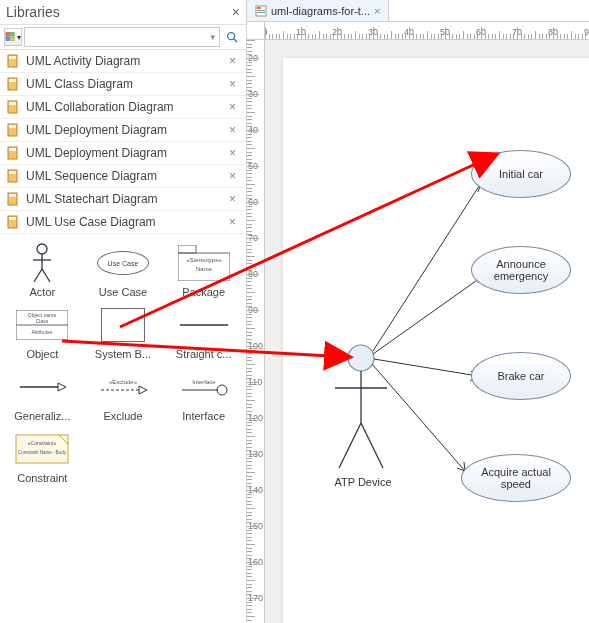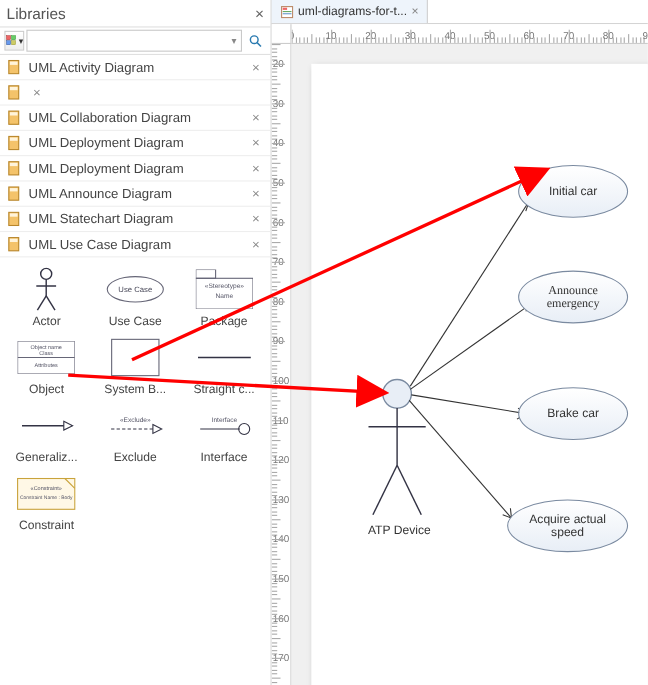--- a/index.html
+++ b/index.html
@@ -83,20 +83,21 @@
             <rect x="3" y="2" width="7" height="3" fill="#fff4db"></rect>
           </svg>
           <span class="lib-label">UML Activity Diagram</span>
           <span class="lib-x">×</span>
         </div>
         <div class="lib-item">
           <svg class="lib-book" viewBox="0 0 14 14">
             <rect x="2" y="1" width="9" height="12" fill="#f4c36a" stroke="#b8862b"></rect>
             <rect x="3" y="2" width="7" height="3" fill="#fff4db"></rect>
           </svg>
+          <span class="lib-label">UML Class Diagram</span>
           <span class="lib-x">×</span>
         </div>
         <div class="lib-item">
           <svg class="lib-book" viewBox="0 0 14 14">
             <rect x="2" y="1" width="9" height="12" fill="#f4c36a" stroke="#b8862b"></rect>
             <rect x="3" y="2" width="7" height="3" fill="#fff4db"></rect>
           </svg>
           <span class="lib-label">UML Collaboration Diagram</span>
           <span class="lib-x">×</span>
         </div>
@@ -114,21 +115,21 @@
             <rect x="3" y="2" width="7" height="3" fill="#fff4db"></rect>
           </svg>
           <span class="lib-label">UML Deployment Diagram</span>
           <span class="lib-x">×</span>
         </div>
         <div class="lib-item">
           <svg class="lib-book" viewBox="0 0 14 14">
             <rect x="2" y="1" width="9" height="12" fill="#f4c36a" stroke="#b8862b"></rect>
             <rect x="3" y="2" width="7" height="3" fill="#fff4db"></rect>
           </svg>
-          <span class="lib-label">UML Announce Diagram</span>
+          <span class="lib-label">UML Sequence Diagram</span>
           <span class="lib-x">×</span>
         </div>
         <div class="lib-item">
           <svg class="lib-book" viewBox="0 0 14 14">
             <rect x="2" y="1" width="9" height="12" fill="#f4c36a" stroke="#b8862b"></rect>
             <rect x="3" y="2" width="7" height="3" fill="#fff4db"></rect>
           </svg>
           <span class="lib-label">UML Statechart Diagram</span>
           <span class="lib-x">×</span>
         </div>
@@ -553,21 +554,21 @@
                 <polyline points="195,134 198,125 206,130"></polyline>
               <line x1="90" y1="296" x2="200" y2="218"></line>
                 <polyline points="195,225 200,218 208,224"></polyline>
               <line x1="91" y1="301" x2="195" y2="318"></line>
                 <polyline points="188,313 195,318 187,323"></polyline>
               <line x1="89" y1="306" x2="182" y2="413"></line>
                 <polyline points="174,410 182,413 181,404"></polyline>
             </g>
           </svg>
           <div class="usecase" style="left:188px;top:92px;width:100px;height:48px;">Initial car</div>
-          <div class="usecase" style="left:188px;top:188px;width:100px;height:48px;font-family:Liberation Serif, serif;">Announce emergency</div>
+          <div class="usecase" style="left:188px;top:188px;width:100px;height:48px;">Announce emergency</div>
           <div class="usecase" style="left:188px;top:294px;width:100px;height:48px;">Brake car</div>
           <div class="usecase" style="left:178px;top:396px;width:110px;height:48px;">Acquire actual speed</div>
           <div class="actor-label" style="left:40px;top:418px;">ATP Device</div>
         </div>
       </div>
     </div>
   </div>
 </div>
 
 <svg style="position:absolute;left:0;top:0;width:589px;height:623px;pointer-events:none;z-index:50;">

